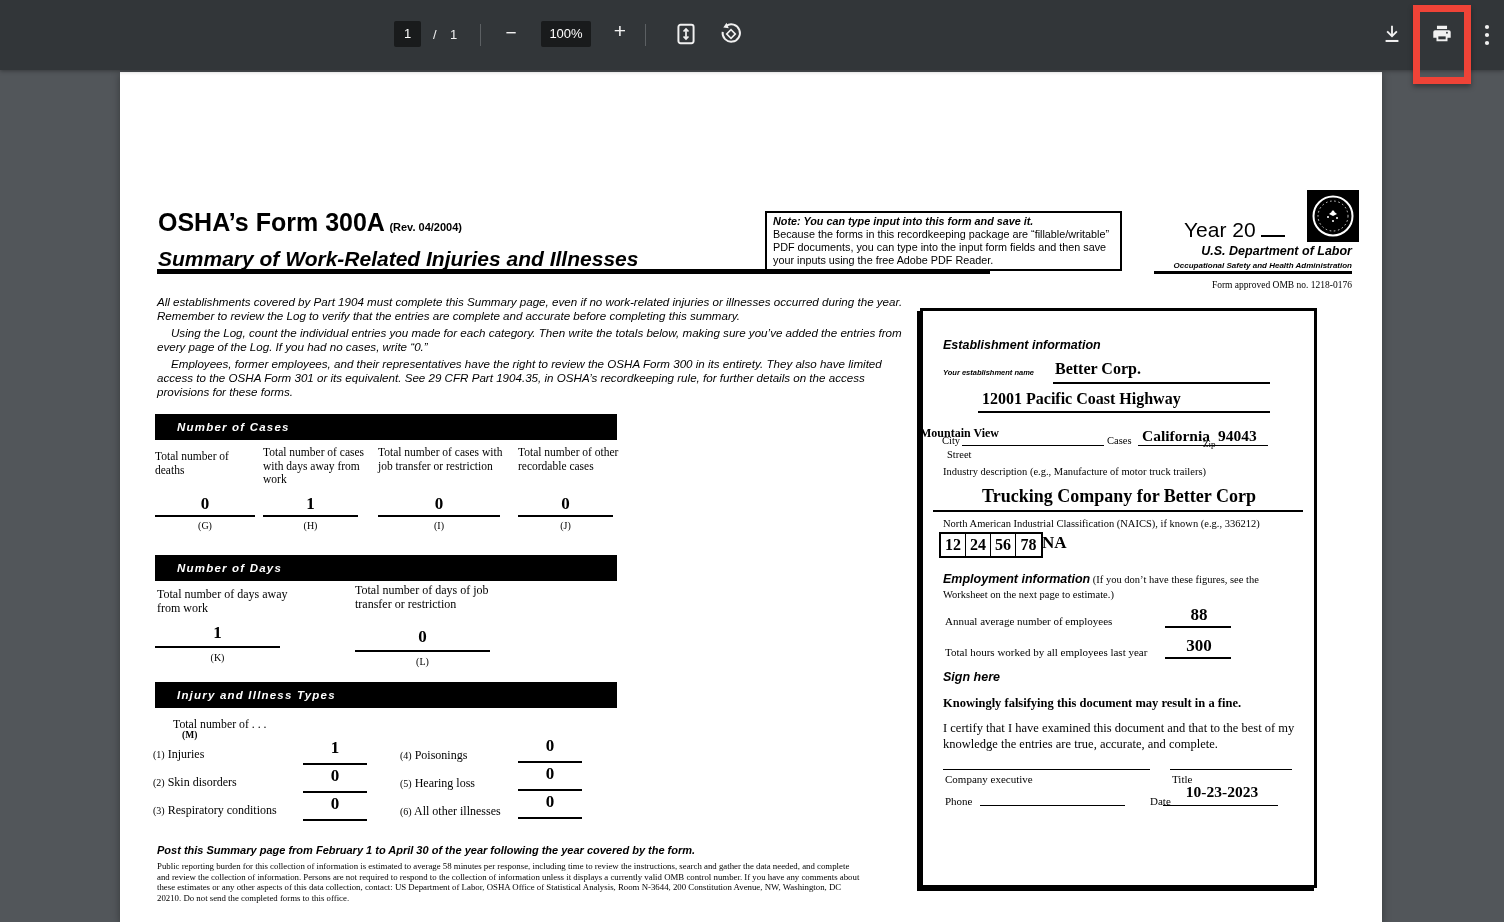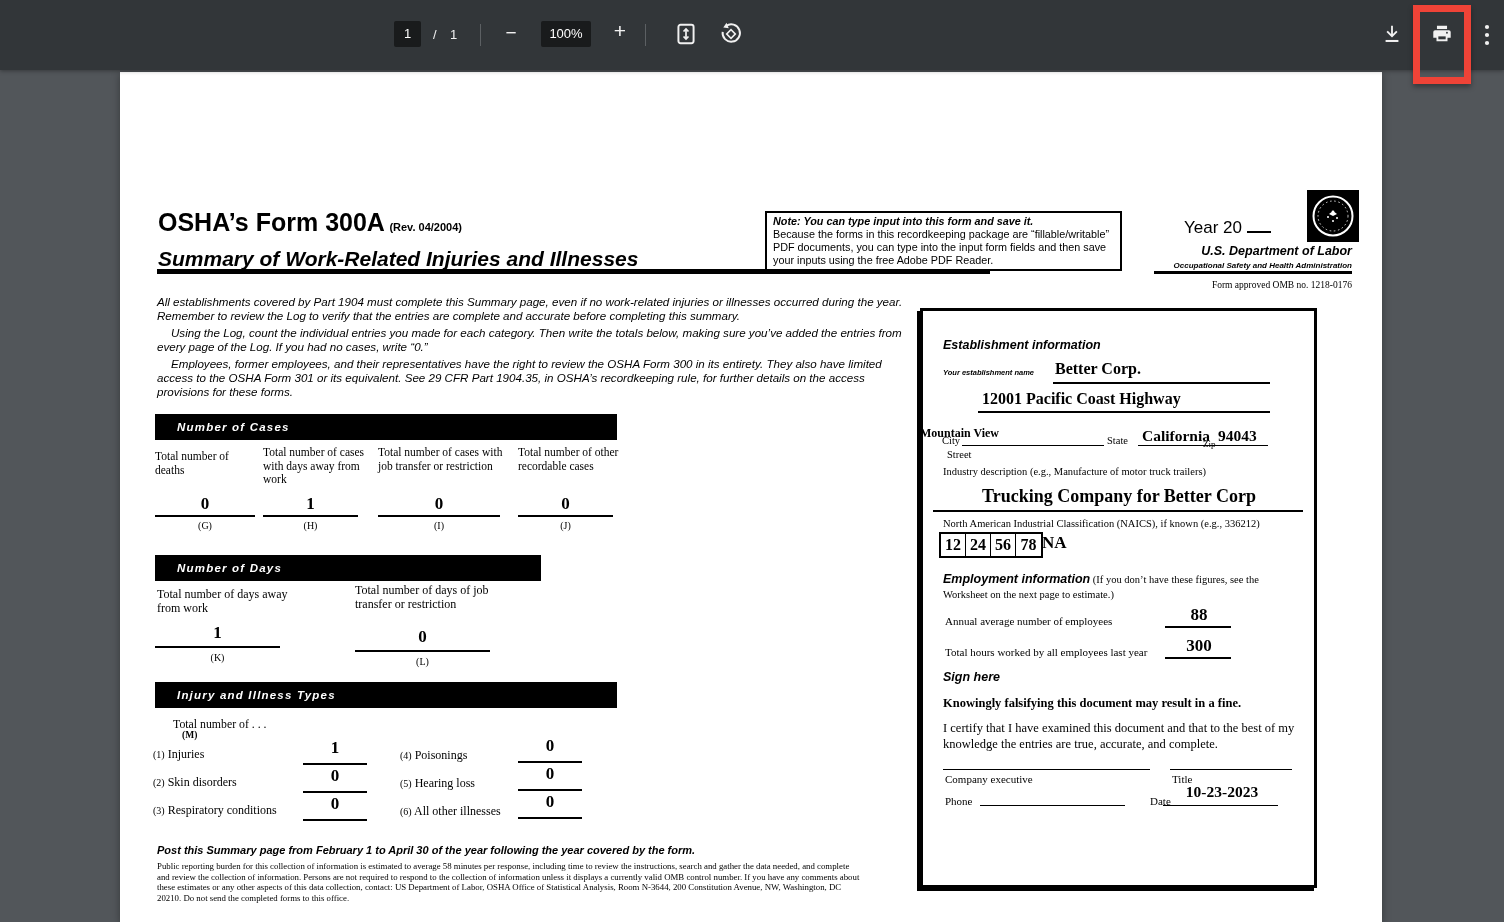--- a/index.html
+++ b/index.html
@@ -112,21 +112,21 @@
     <span class="b" style="font-size:11px; ">(Rev. 04/2004)</span>
   </div>
   <div class="abs bi" style="left:38px; top:175px; font-size:21px;">Summary of Work-Related Injuries and Illnesses</div>
   <div class="abs" style="left:37px; top:197px; width:833px; height:5px; background:#000;"></div>
 
   <div class="abs notebox" style="left:645px; top:139px; width:357px;">
     <div class="bi">Note: You can type input into this form and save it.</div>
     <div>Because the forms in this recordkeeping package are “fillable/writable” PDF documents, you can type into the input form fields and then save your inputs using the free Adobe PDF Reader.</div>
   </div>
 
-  <div class="abs it" style="left:1064px; top:146px; font-size:17px;">
+  <div class="abs it" style="left:1064px; top:146px; font-size:21px;">
     <span>Year 20</span><span style="display:inline-block; width:24px; border-bottom:2px solid #000; margin-left:5px;"></span>
   </div>
   <div class="abs bi" style="left:1032px; top:172px; width:200px; text-align:right; font-size:12.5px;">U.S. Department of Labor</div>
   <div class="abs bi" style="left:1012px; top:189px; width:220px; text-align:right; font-size:8px;">Occupational Safety and Health Administration</div>
   <div class="abs" style="left:1034px; top:199px; width:198px; height:3px; background:#000;"></div>
   <div class="abs ser" style="left:1032px; top:208px; width:200px; text-align:right; font-size:9.5px;">Form approved OMB no. 1218-0176</div>
 
   <div class="abs" style="left:1187px; top:118px;">
     <svg width="52" height="52" viewBox="0 0 52 52">
       <rect width="52" height="52" fill="#000"></rect>
@@ -161,21 +161,21 @@
   <div class="abs uline" style="left:35px;  top:443px; width:100px;"></div>
   <div class="abs uline" style="left:143px; top:443px; width:95px;"></div>
   <div class="abs uline" style="left:258px; top:443px; width:122px;"></div>
   <div class="abs uline" style="left:398px; top:443px; width:95px;"></div>
 
   <div class="abs letter" style="left:35px;  top:448px; width:100px;">(G)</div>
   <div class="abs letter" style="left:143px; top:448px; width:95px;">(H)</div>
   <div class="abs letter" style="left:258px; top:448px; width:122px;">(I)</div>
   <div class="abs letter" style="left:398px; top:448px; width:95px;">(J)</div>
 
-  <div class="abs secbar" style="left:35px; top:483px; width:386px;">Number of Days</div>
+  <div class="abs secbar" style="left:35px; top:483px; width:462px;">Number of Days</div>
 
   <div class="abs colhead" style="left:37px;  top:516px; width:135px; font-size:12px;">Total number of days away from work</div>
   <div class="abs colhead" style="left:235px; top:512px; width:170px; font-size:12px;">Total number of days of job transfer or restriction</div>
 
   <div class="abs val" style="left:35px;  top:551px; width:125px;">1</div>
   <div class="abs val" style="left:235px; top:555px; width:135px;">0</div>
 
   <div class="abs uline" style="left:35px;  top:574px; width:125px; height:1.5px;"></div>
   <div class="abs uline" style="left:235px; top:578px; width:135px; height:1.5px;"></div>
 
@@ -237,21 +237,21 @@
   <div class="abs val" style="left:935px; top:288px; width:160px; text-align:left; font-size:16px;">Better Corp.</div>
   <div class="abs uline" style="left:933px; top:310px; width:217px; height:1.5px;"></div>
 
   <div class="abs flabel" style="left:827px; top:330px;margin-top:47px;">Street</div>
   <div class="abs val" style="left:862px; top:318px; width:290px; text-align:left; font-size:16px;">12001 Pacific Coast Highway</div>
   <div class="abs uline" style="left:858px; top:339px; width:292px; height:1.5px;"></div>
 
   <div class="abs flabel" style="left:822px; top:363px;">City</div>
   <div class="abs val" style="left:800px; top:354px; width:140px; text-align:left; font-size:12px;">Mountain View</div>
   <div class="abs uline" style="left:842px; top:373px; width:142px; height:1.2px;"></div>
-  <div class="abs flabel" style="left:987px; top:363px;">State</div>
+  <div class="abs flabel" style="left:987px; top:363px;">Cases</div>
   <div class="abs val" style="left:1022px; top:355px; width:80px; text-align:left; font-size:15.5px;">California</div>
   <div class="abs uline" style="left:1018px; top:373px; width:76px; height:1.2px;"></div>
   <div class="abs flabel" style="left:1083px; top:367px; font-size:9px;">Zip</div>
   <div class="abs val" style="left:1098px; top:355px; width:50px; text-align:left; font-size:15.5px;">94043</div>
   <div class="abs uline" style="left:1094px; top:373px; width:54px; height:1.2px;"></div>
 
   <div class="abs flabel" style="left:823px; top:394px;">
     <span>Industry description (e.g., </span><span class="it">Manufacture of motor truck trailers</span><span>)</span>
   </div>
   <div class="abs val" style="left:815px; top:414px; width:368px; font-size:18px;">Trucking Company for Better Corp</div>

